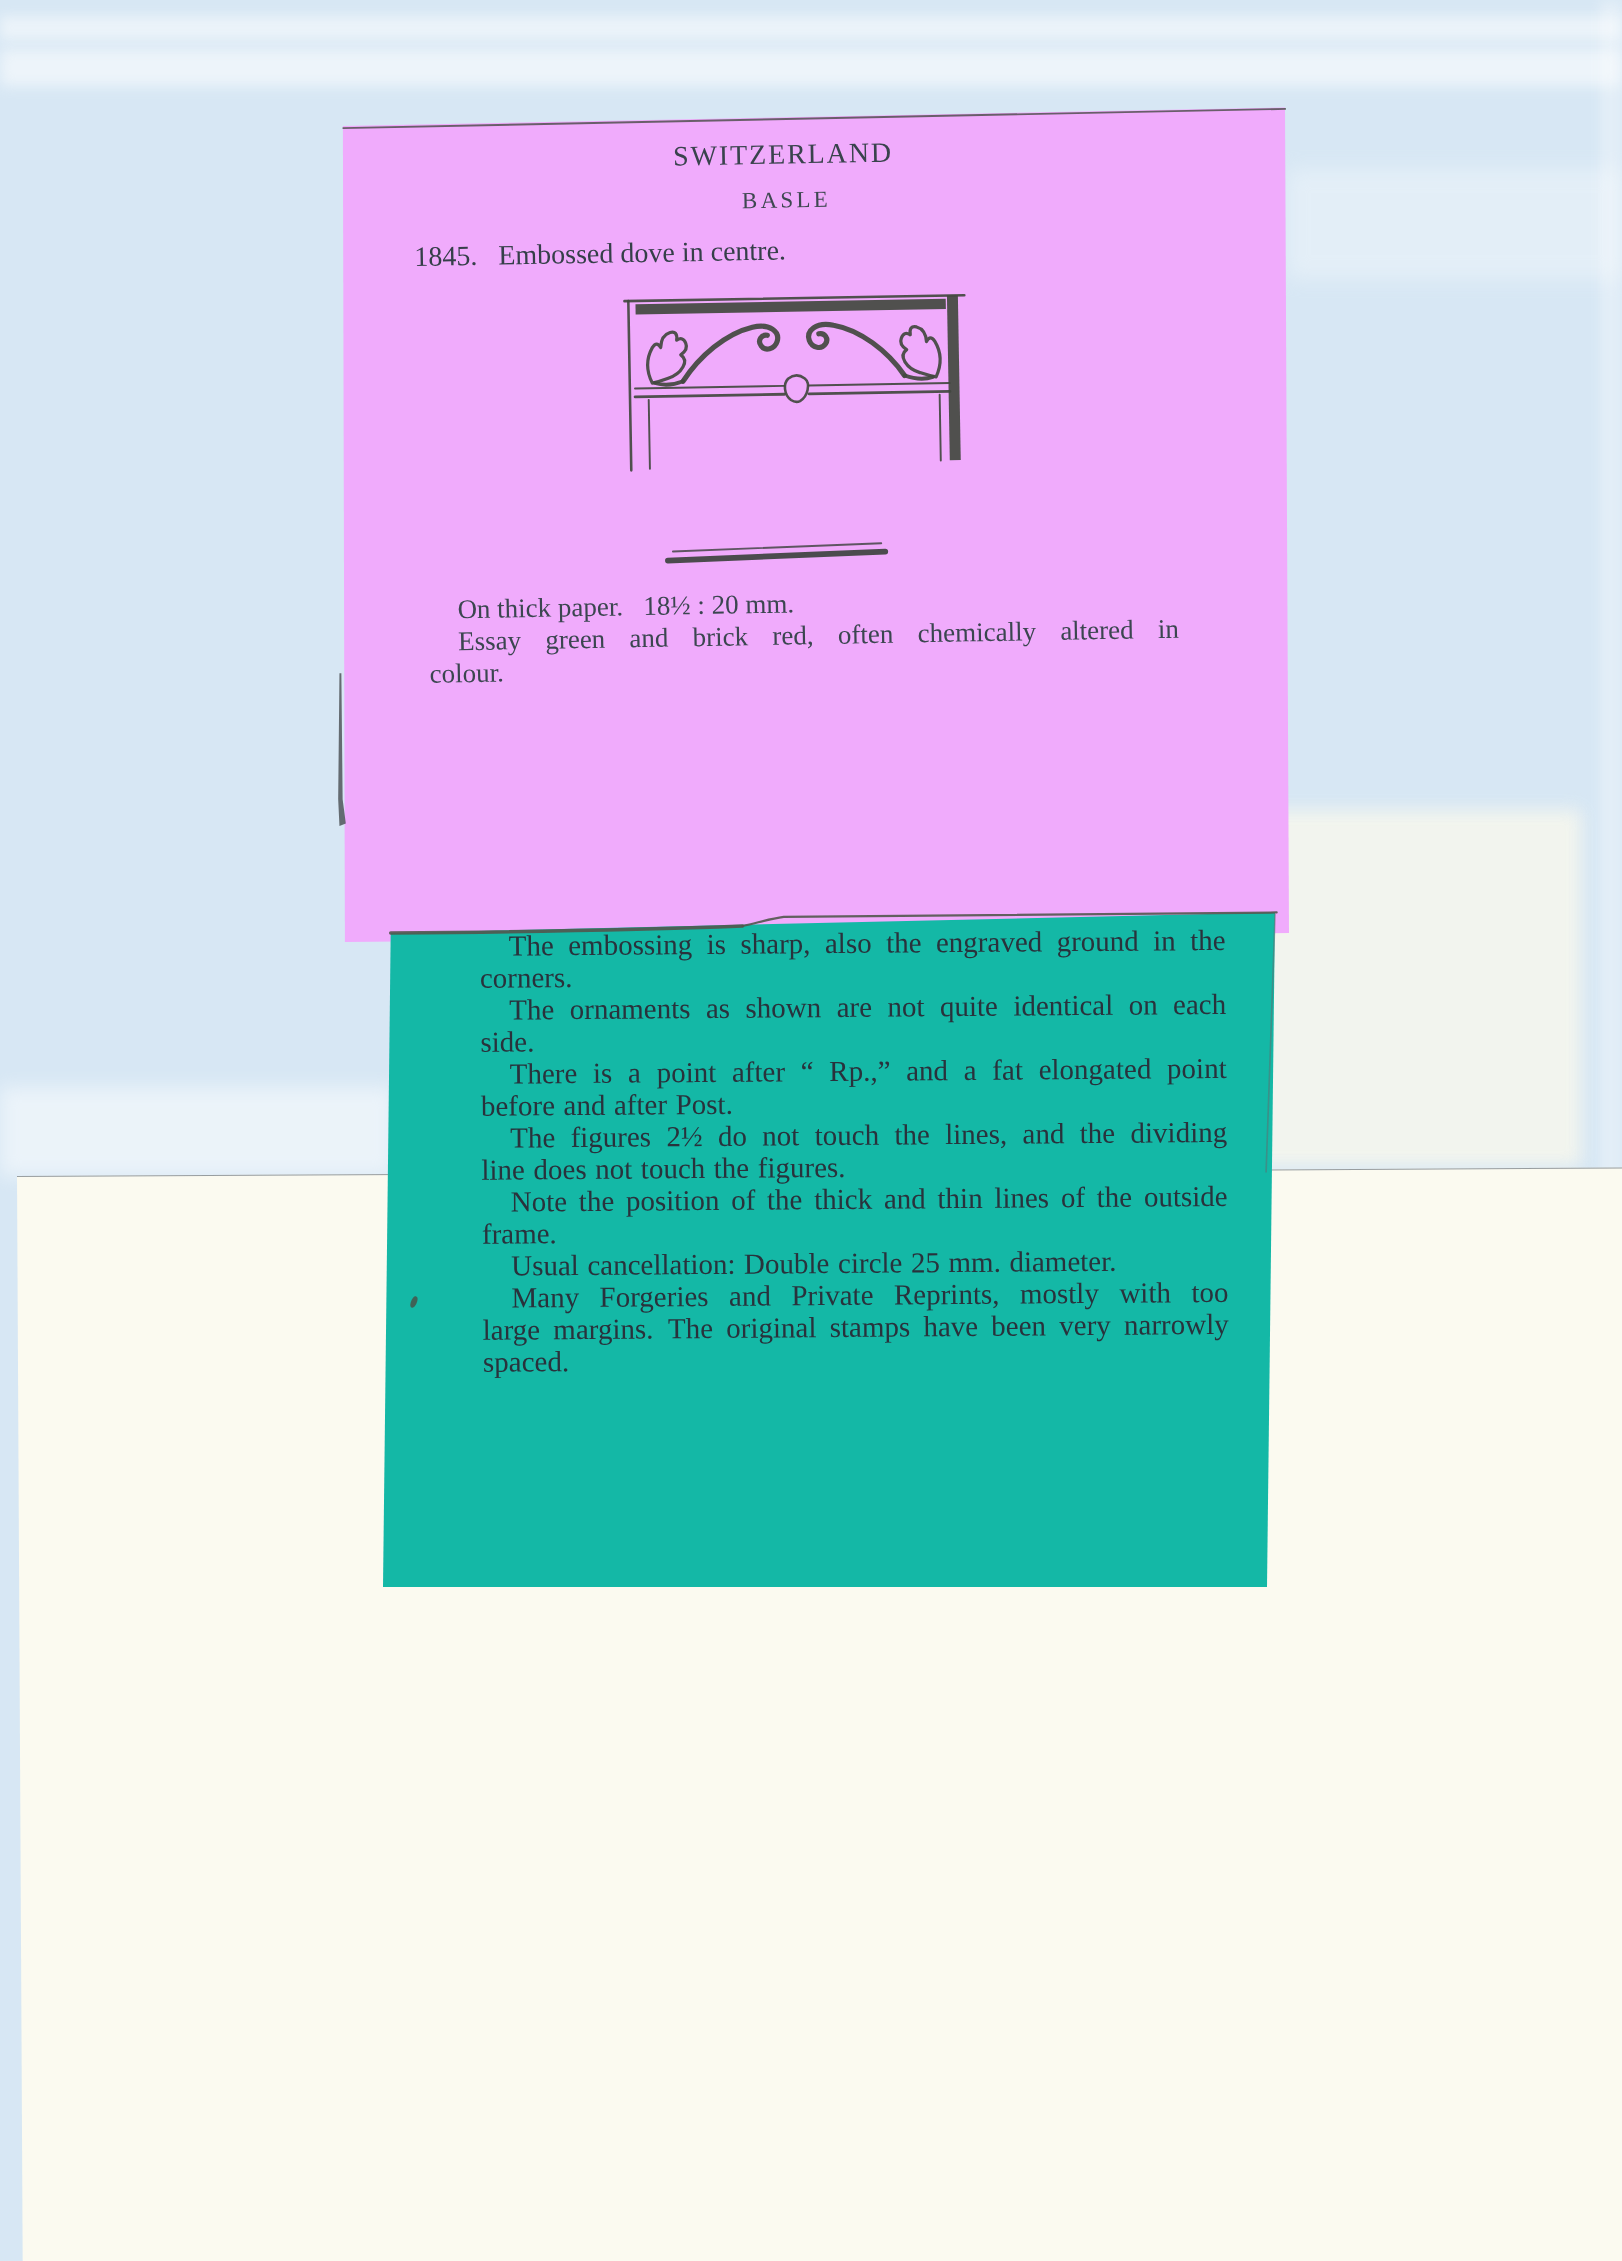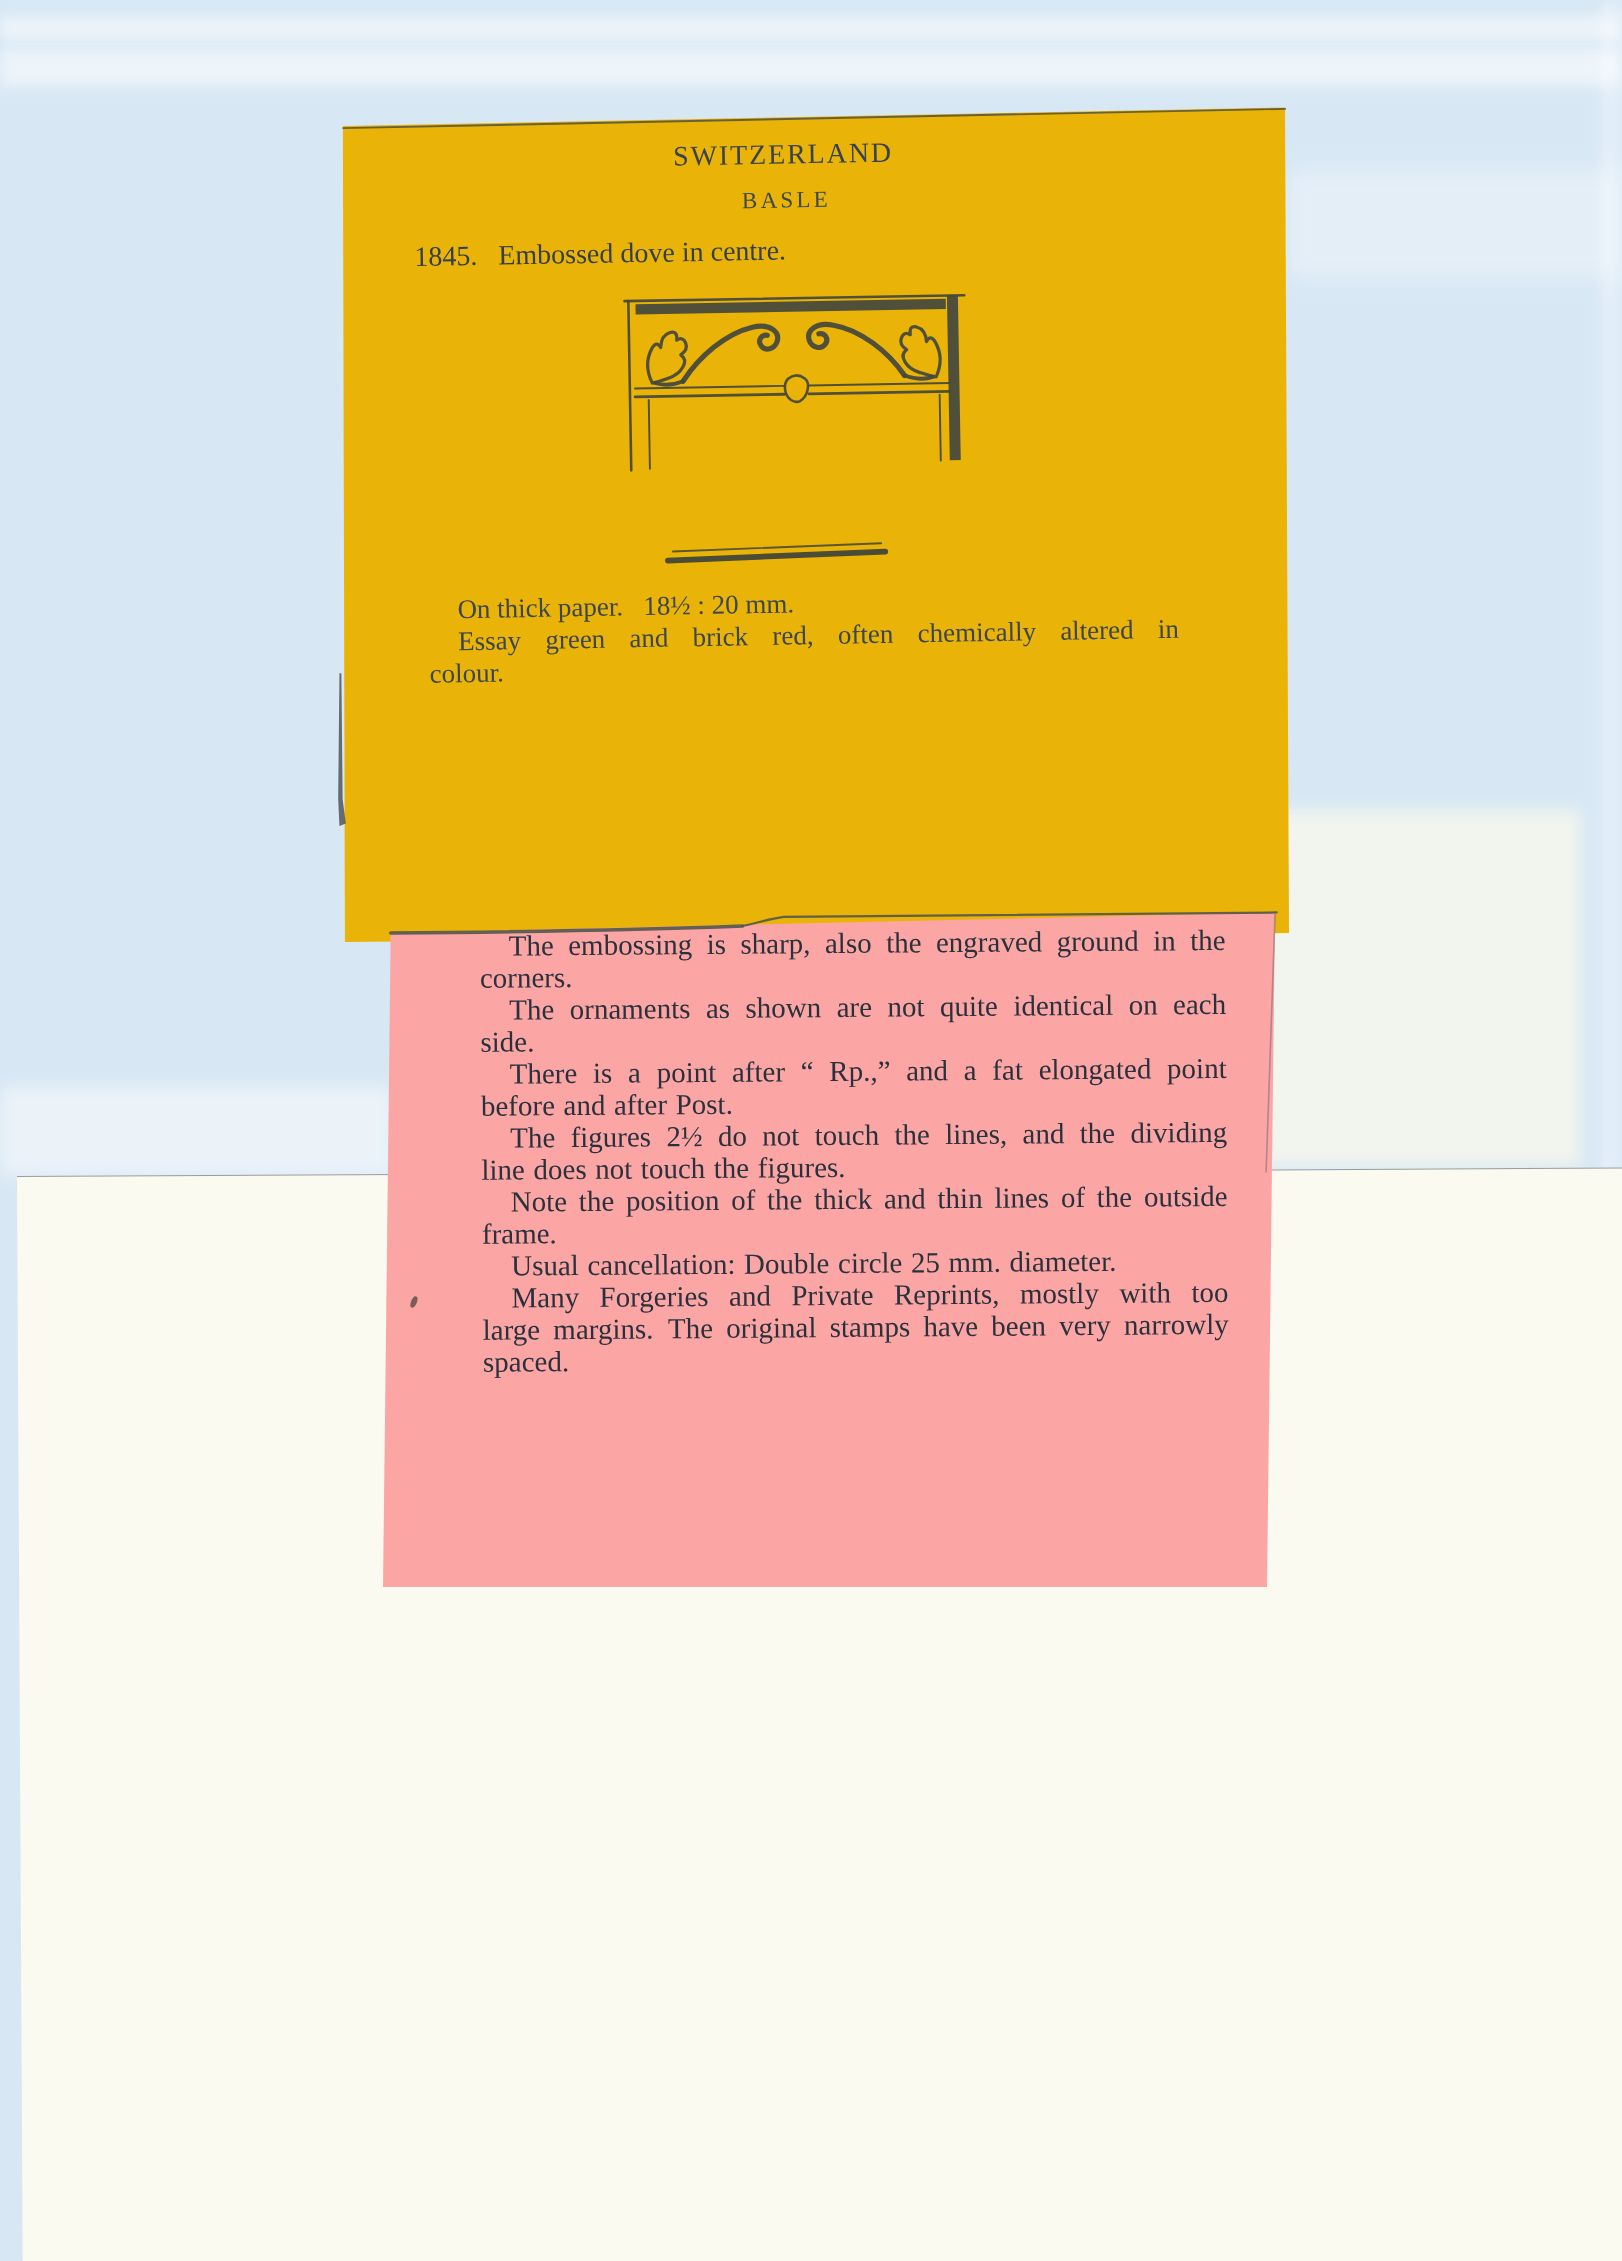--- a/index.html
+++ b/index.html
@@ -23,32 +23,32 @@
   
   .underpage{
     left:17px;top:1176px;width:1649px;height:1108px;
     background:#fbfaf0;
     border-top:1.9px solid rgba(70,80,92,.55);
     transform:rotate(-.3deg);transform-origin:0 0;
   }
   
   .clip-top{
     left:341px;top:103px;width:950px;height:841px;
-    background:#eab308;
+    background:#f0abfc;
     clip-path:polygon(1.9px 23px,944px 4.5px,948px 830px,3.9px 839px);
   }
   .clip-top-content{position:absolute;inset:0;transform:rotate(-1deg);transform-origin:475px 419px;color:#39434d;}
   .t-title{position:absolute;left:0;right:53px;top:35px;text-align:center;font-size:28px;letter-spacing:1.9px;}
   .t-sub{position:absolute;left:0;right:48px;top:84px;text-align:center;font-size:23px;letter-spacing:3.2px;color:#3e4851;}
   .t-heading{position:absolute;left:78px;top:131px;font-size:28px;color:#353f49;}
   .t-body{position:absolute;left:86px;top:484px;width:750px;font-size:27px;line-height:32px;color:#3b4650;}
   
   .clip-bottom{
     left:383px;top:904px;width:899px;height:683px;
-    background:#fca5a5;
+    background:#14b8a6;
     clip-path:polygon(7.7px 29px,892px 8.4px,884px 683px,0 683px);
   }
   .clip-bottom-content{position:absolute;inset:0;transform:rotate(-.45deg);transform-origin:449px 341px;}
   .b-body{position:absolute;left:99px;top:23px;width:746px;font-size:29px;line-height:32px;color:#29323c;word-spacing:1.3px;}
   .line{white-space:normal;}
   .ind{padding-left:29px;}
   .j{text-align:justify;text-align-last:justify;}
   
   .edge-svg{position:absolute;pointer-events:none;}
   .speck{position:absolute;left:411px;top:1296px;width:5.8px;height:11.6px;background:#4e463c;border-radius:60% 40% 60% 40%;transform:rotate(15deg);opacity:.75;}

